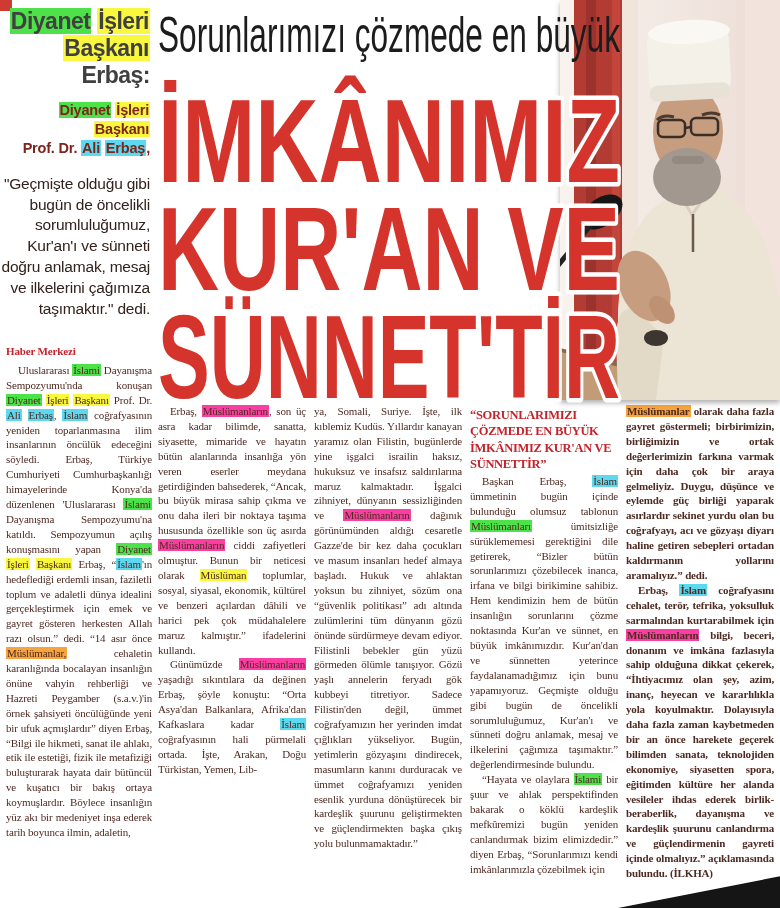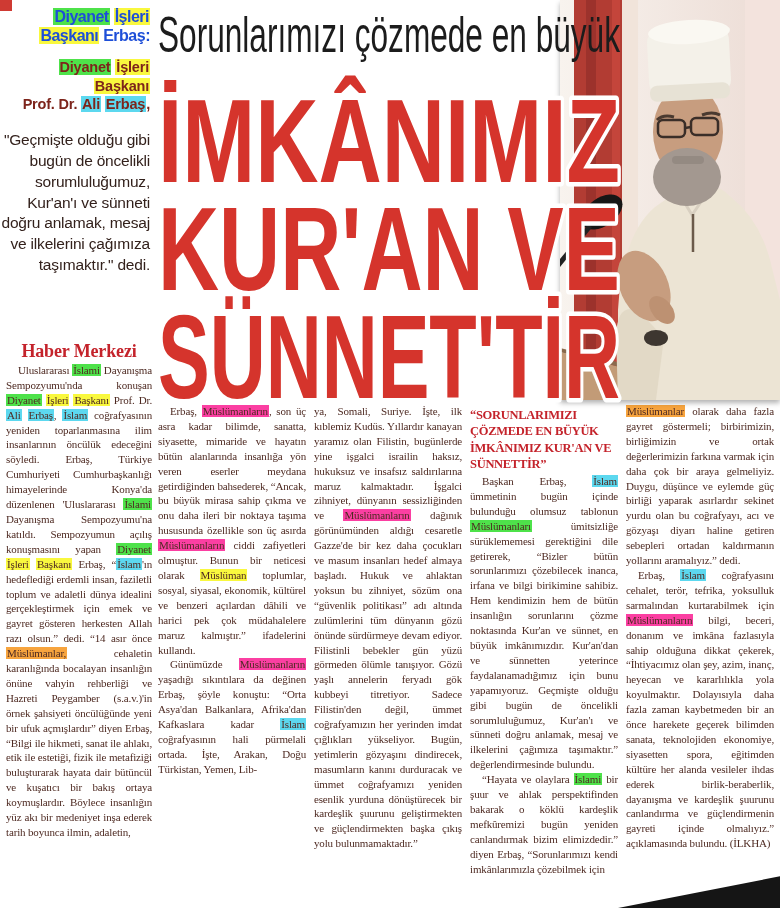--- a/index.html
+++ b/index.html
@@ -7,21 +7,21 @@
     --highlight-pink:#fb3fa2; --highlight-orange:#f7a43e;
     --headline-red:#d5342c; --subhead-red:#c4232b; --body-text:#4e2a22;
   }
   html,body{margin:0;padding:0;background:#888;}
   .page{position:relative;width:780px;height:908px;background:#fff;overflow:hidden;
         font-family:"Liberation Serif",serif;color:var(--body-text);}
   .corner-mark{position:absolute;left:0;top:0;width:12px;height:11px;background:#cf3a33;}
   
   .masthead{position:absolute;left:0;top:8px;width:152px;text-align:right;padding-right:2px;box-sizing:border-box;}
   .m-title{margin:0;font-family:"Liberation Sans",sans-serif;font-weight:bold;
-           font-size:16px;line-height:1.18;color:#1d4ed8;letter-spacing:-.5px;}
+           font-size:23px;line-height:1.18;color:#404040;letter-spacing:-.5px;}
   .m-sub{margin:12px 0 16px;font-family:"Liberation Sans",sans-serif;font-weight:bold;
          font-size:14.5px;line-height:1.3;color:#7d241b;letter-spacing:-.2px;}
   .quote{margin:10px 0 0;font-family:"Liberation Sans",sans-serif;font-size:15.5px;
          line-height:1.34;color:#33211c;letter-spacing:-.2px;}
   .hl{padding:0 1px;}
   .hl-green{background:var(--highlight-green);} .hl-yellow{background:var(--highlight-yellow);}
   .hl-cyan{background:var(--highlight-cyan);}   .hl-pink{background:var(--highlight-pink);}
   .hl-orange{background:var(--highlight-orange);}
   
   .photo{position:absolute;left:560px;top:0;width:220px;height:400px;z-index:1;
@@ -33,22 +33,22 @@
   .headline-text{font-family:"Liberation Sans",sans-serif;font-weight:bold;font-size:118px;
                  fill:var(--headline-red);stroke:#fff;stroke-width:9;paint-order:stroke;
                  stroke-linejoin:round;}
   
   .col{position:absolute;width:148px;overflow:hidden;text-align:justify;
        font-size:11px;line-height:14.9px;letter-spacing:-.15px;}
   .c1{left:6px;top:344px;width:146px;height:560px;}
   .c2{left:158px;top:404px;height:500px;}
   .c3{left:314px;top:404px;height:500px;}
   .c4{left:470px;top:404px;height:500px;}
-  .c5{left:626px;top:404px;height:500px;}
-  .byline{font-weight:bold;color:var(--subhead-red);font-size:18px;margin-bottom:4px;text-align:center;}
+  .c5{left:626px;top:404px;height:500px;font-weight:bold;}
+  .byline{font-weight:bold;color:var(--subhead-red);font-size:11px;margin-bottom:4px;text-align:left;}
   .col p{margin:0;text-indent:12px;}
   .col p.noind{text-indent:0;}
   .col h3.subhead{margin:3px 0 2px;font-family:Liberation Serif, serif;font-weight:bold;
        color:var(--subhead-red);font-size:12.5px;line-height:1.3;text-align:left;
        letter-spacing:-.3px;text-indent:0;}
   .corner-fold{position:absolute;left:618px;top:872px;width:162px;height:36px;background:#151515;
        clip-path:polygon(0 100%,100% 12%,100% 100%);z-index:3;}
 </style>
 </head>
 <body>

